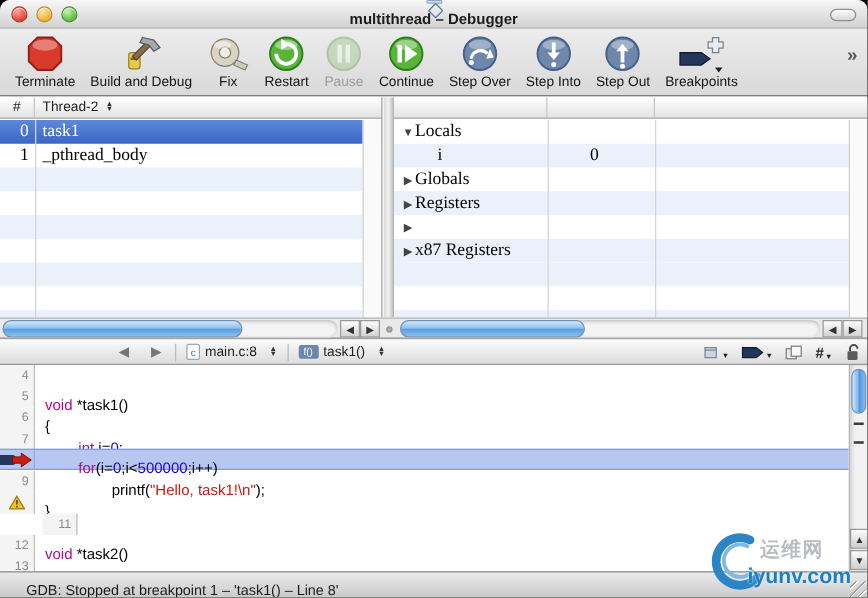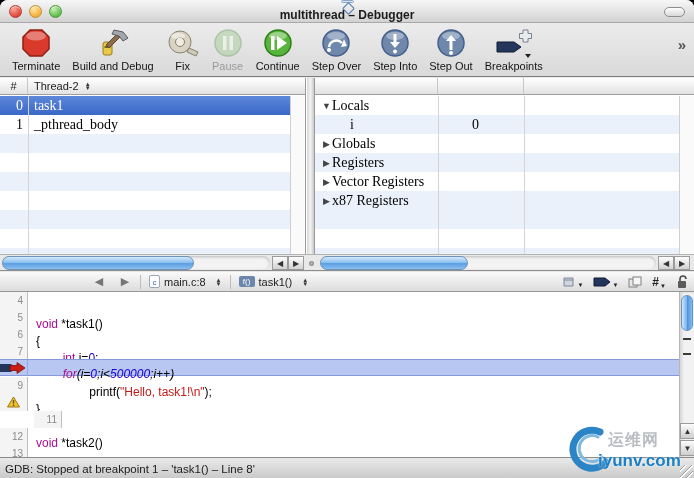--- a/index.html
+++ b/index.html
@@ -95,21 +95,21 @@
   
   .vsb{position:absolute;right:0;top:0;width:15px;height:165px;background:#f2f2f2;border-left:1px solid #b5b5b5;box-shadow:inset 2px 0 3px rgba(0,0,0,.12);}
   .vsb .vthumb{position:absolute;left:1px;top:3px;width:12px;height:36px;border-radius:6px;
     background:linear-gradient(90deg,#cfe6fb,#7fb6ee 45%,#4d97e0 55%,#85bbef);border:1px solid #6f93b8;}
   .vtick{position:absolute;left:3px;width:8px;height:2px;background:#3a3a3a;}
   .vbtn{position:absolute;left:0;width:15px;height:16px;background:linear-gradient(#fdfdfd,#cecece);border:1px solid #9b9b9b;font-size:8px;color:#333;display:flex;align-items:center;justify-content:center;}
 
   
   .statusbar{position:absolute;left:0;top:457px;width:694px;height:22px;
     background:linear-gradient(#e9e9e9,#c9c9c9);border-top:1px solid #8a8a8a;
-    display:flex;align-items:center;font-size:11.5px;color:#1b1b1b;padding-left:5px;}
+    display:flex;align-items:flex-end;font-size:11.5px;color:#1b1b1b;padding-left:21px;}
   .grip{position:absolute;right:1px;bottom:1px;width:13px;height:13px;
     background:repeating-linear-gradient(135deg,transparent 0 3px,#9c9c9c 3px 4px,#fff 4px 5px);}
 
   
   .watermark{position:absolute;right:4px;bottom:2px;width:128px;height:52px;z-index:50;pointer-events:none;}
   .wm-logo{position:absolute;left:0;top:0;}
   .wm-cn{position:absolute;left:46px;top:6px;font-size:16px;font-weight:bold;color:#b9bdc2;
     text-shadow:0 0 2px #fff,0 0 2px #fff,1px 1px 0 #fff,-1px -1px 0 #fff;letter-spacing:1px;}
   .wm-url{position:absolute;left:36px;top:27px;font-size:17px;font-weight:bold;color:#1b7fc3;
     text-shadow:0 0 2px #fff;}
@@ -155,20 +155,31 @@
         <div class="tb-item">
           <div class="tb-icon">
             <svg width="34" height="32">
               <circle cx="14" cy="15" r="11" fill="#d9d3c3" stroke="#87816f"></circle>
               <circle cx="14" cy="15" r="4.5" fill="#efece2" stroke="#87816f"></circle>
               <path d="M23 21 l9 4 -2 4 -9 -4 z" fill="#cfc9b8" stroke="#87816f"></path>
               <ellipse cx="12" cy="9" rx="7" ry="3" fill="#fff" opacity=".5"></ellipse>
             </svg>
           </div>
           <div class="tb-label">Fix</div>
+        </div>
+        <div class="tb-item">
+          <div class="tb-icon">
+            <svg width="32" height="32">
+              <circle cx="16" cy="16" r="13" fill="#58b43a" stroke="#2e7d1b" stroke-width="1.5"></circle>
+              <ellipse cx="16" cy="9" rx="9" ry="4" fill="#fff" opacity=".4"></ellipse>
+              <path d="M16 8 a8 8 0 1 1 -8 8" fill="none" stroke="#fff" stroke-width="3"></path>
+              <polygon points="12,4 12,13 19,8.5" fill="#fff"></polygon>
+            </svg>
+          </div>
+          <div class="tb-label">Restart</div>
         </div>
         <div class="tb-item disabled">
           <div class="tb-icon">
             <svg width="32" height="32">
               <circle cx="16" cy="16" r="13" fill="#a9cf9c" stroke="#7fa874" stroke-width="1.5"></circle>
               <rect x="11" y="9" width="3.5" height="14" fill="#f2f8ef"></rect>
               <rect x="17.5" y="9" width="3.5" height="14" fill="#f2f8ef"></rect>
             </svg>
           </div>
           <div class="tb-label">Pause</div>
@@ -302,21 +313,20 @@
             <div class="var-name" style="padding-left: 6px;">
               <span class="disc">▶</span>
               <span>Registers</span>
             </div>
             <div class="var-val"></div>
             <div class="var-sum"></div>
           </div>
           <div class="row">
             <div class="var-name" style="padding-left: 6px;">
               <span class="disc">▶</span>
-              <span>Vector Registers</span>
             </div>
             <div class="var-val"></div>
             <div class="var-sum"></div>
           </div>
           <div class="row stripe">
             <div class="var-name" style="padding-left: 6px;">
               <span class="disc">▶</span>
               <span>x87 Registers</span>
             </div>
             <div class="var-val"></div>
@@ -424,21 +434,21 @@
             <span>6</span>
           </div>
           <div class="code-text"><span class="p">{</span></div>
         </div>
         <div class="code-line" style="top: 51px;">
           <div class="gut">
             <span>7</span>
           </div>
           <div class="code-text"><span class="p">        </span><span class="k">int</span><span class="p"> i=</span><span class="n">0</span><span class="p">;</span></div>
         </div>
-        <div class="code-line hl" style="top: 67px; font-style: italic;">
+        <div class="code-line hl" style="top: 67px;">
           <div class="gut">
             <span style="visibility: hidden;">8</span>
             <span class="gut-marker"><svg width="27" height="12">
                 <path d="M0 2 h11 l4 4 -4 4 H0 z" fill="#24365c"></path>
                 <path d="M10 3.5 h7 V0.5 l8 5.5 -8 5.5 V8.5 h-7 z" fill="#c81e14" stroke="#7d0f08" stroke-width="0.8"></path>
               </svg></span>
           </div>
           <div class="code-text"><span class="p">        </span><span class="k">for</span><span class="p">(i=</span><span class="n">0</span><span class="p">;i&lt;</span><span class="n">500000</span><span class="p">;i++)</span></div>
         </div>
         <div class="code-line" style="top: 85px;">

